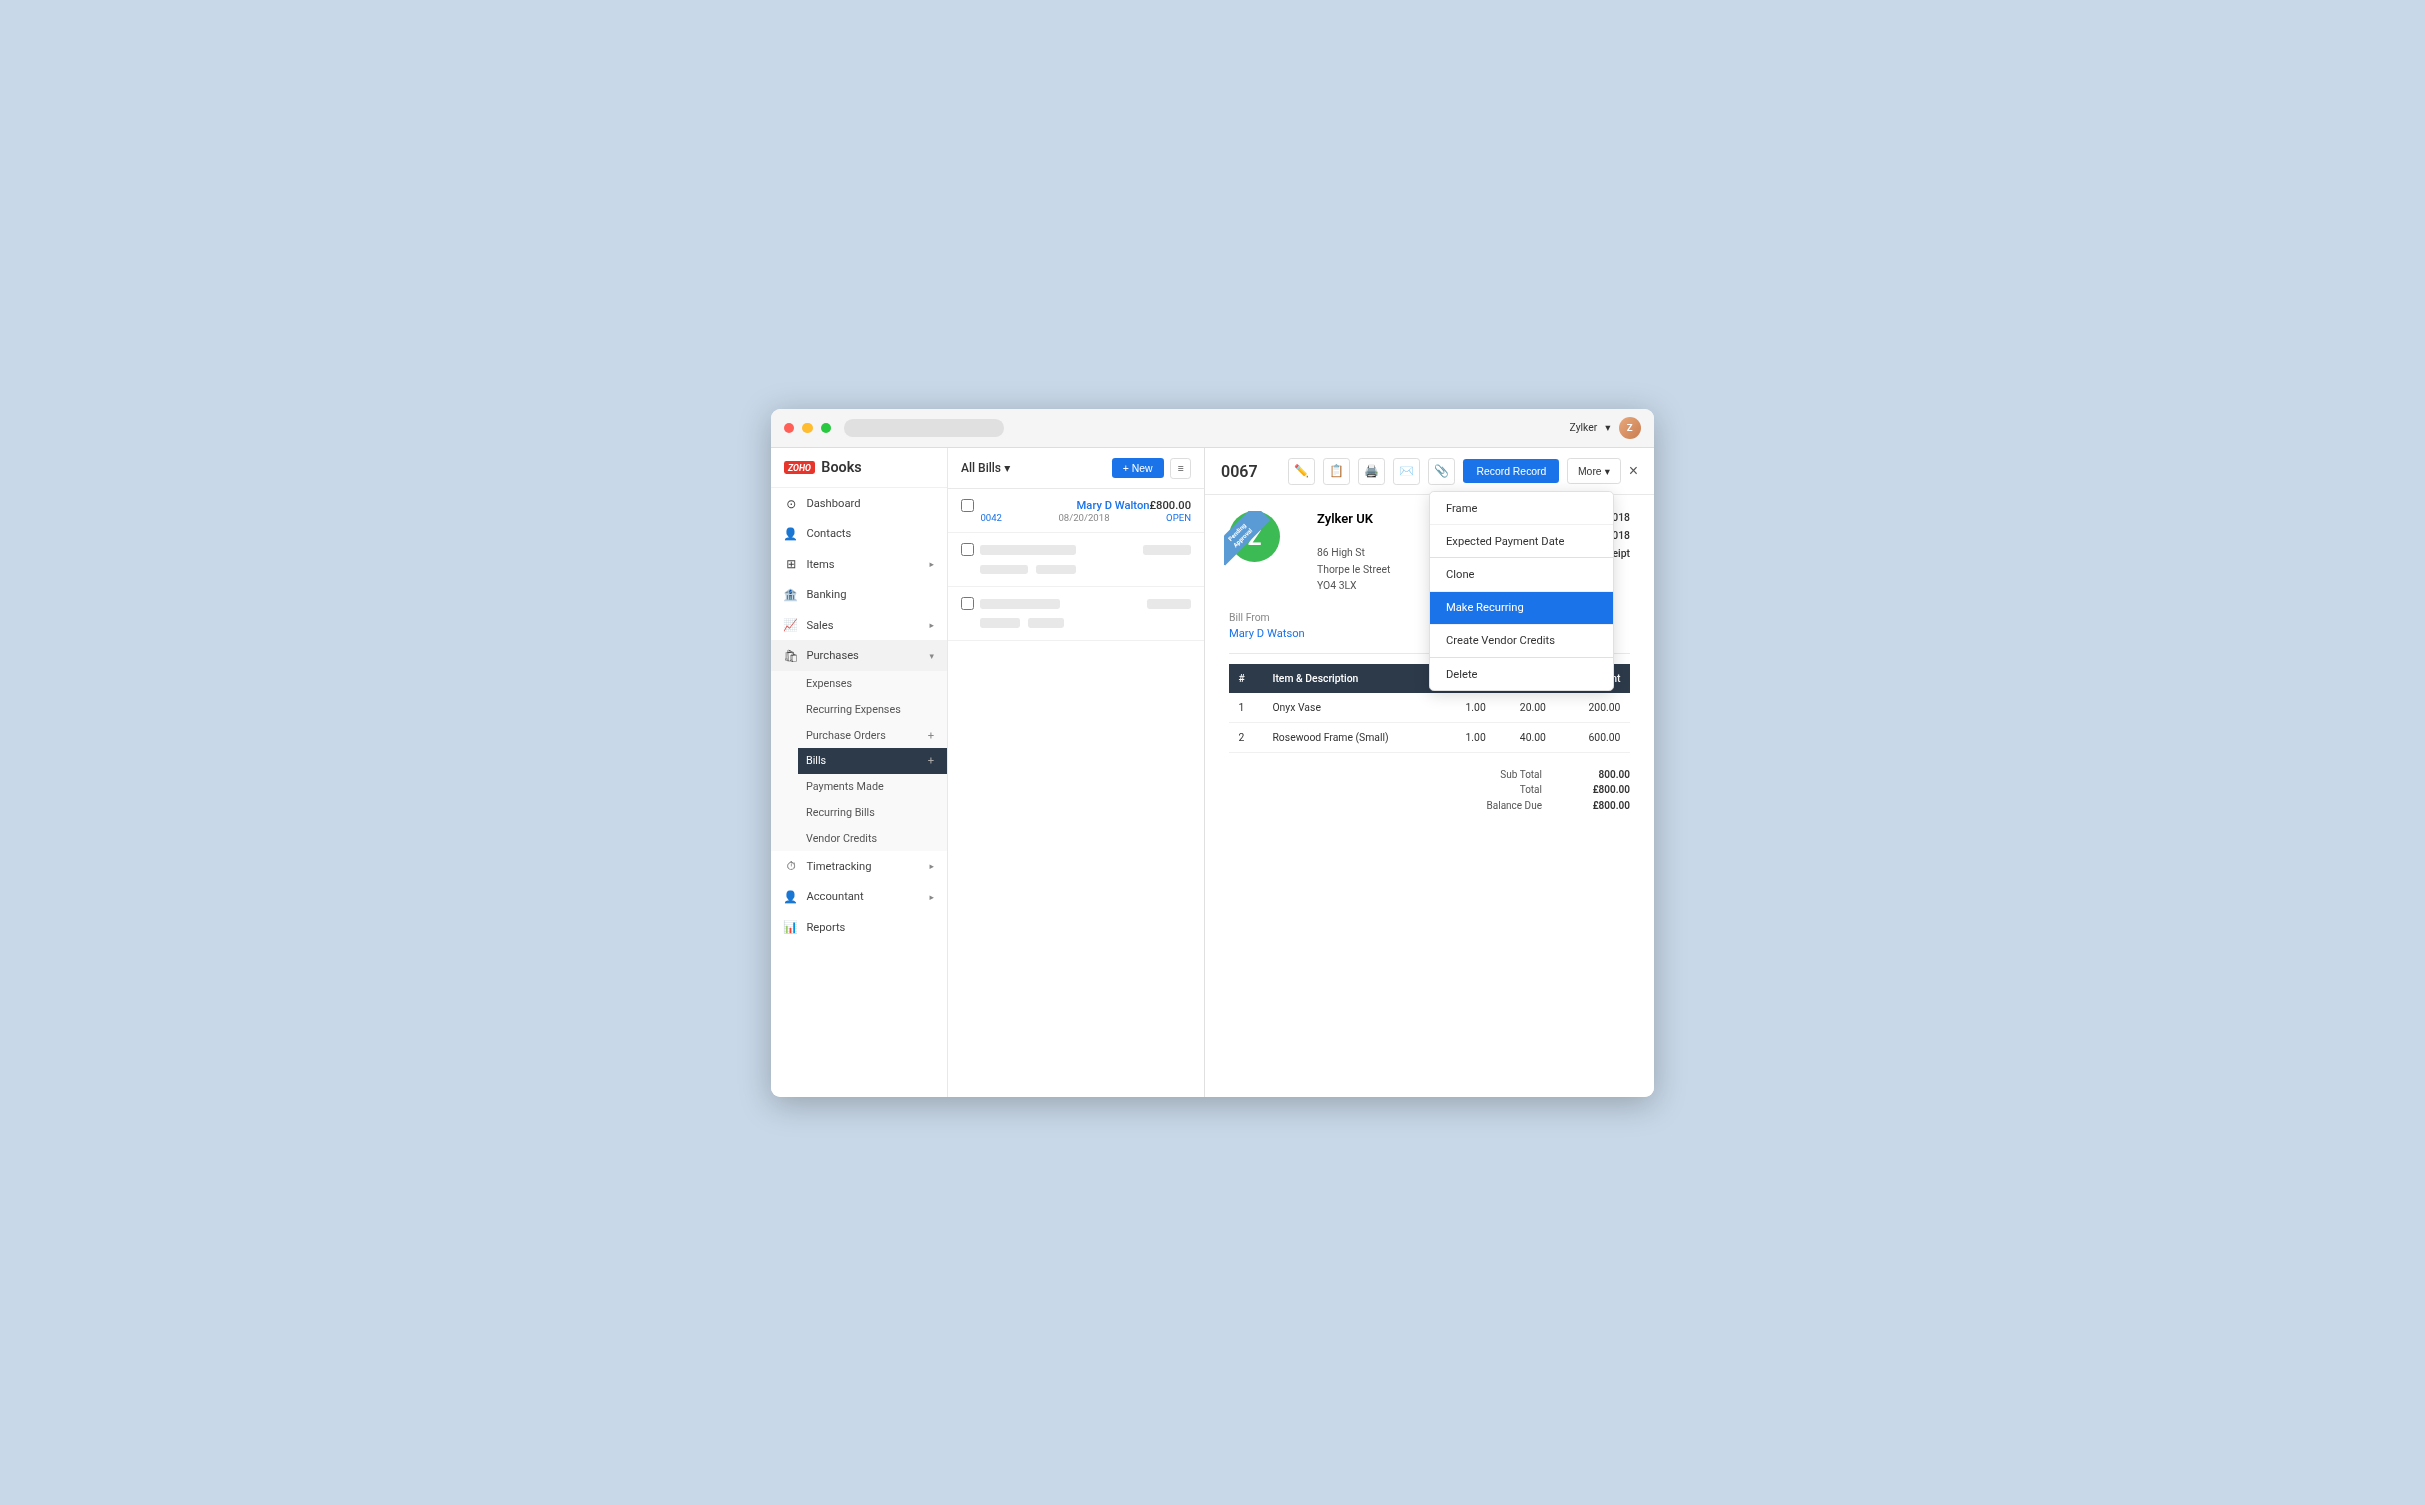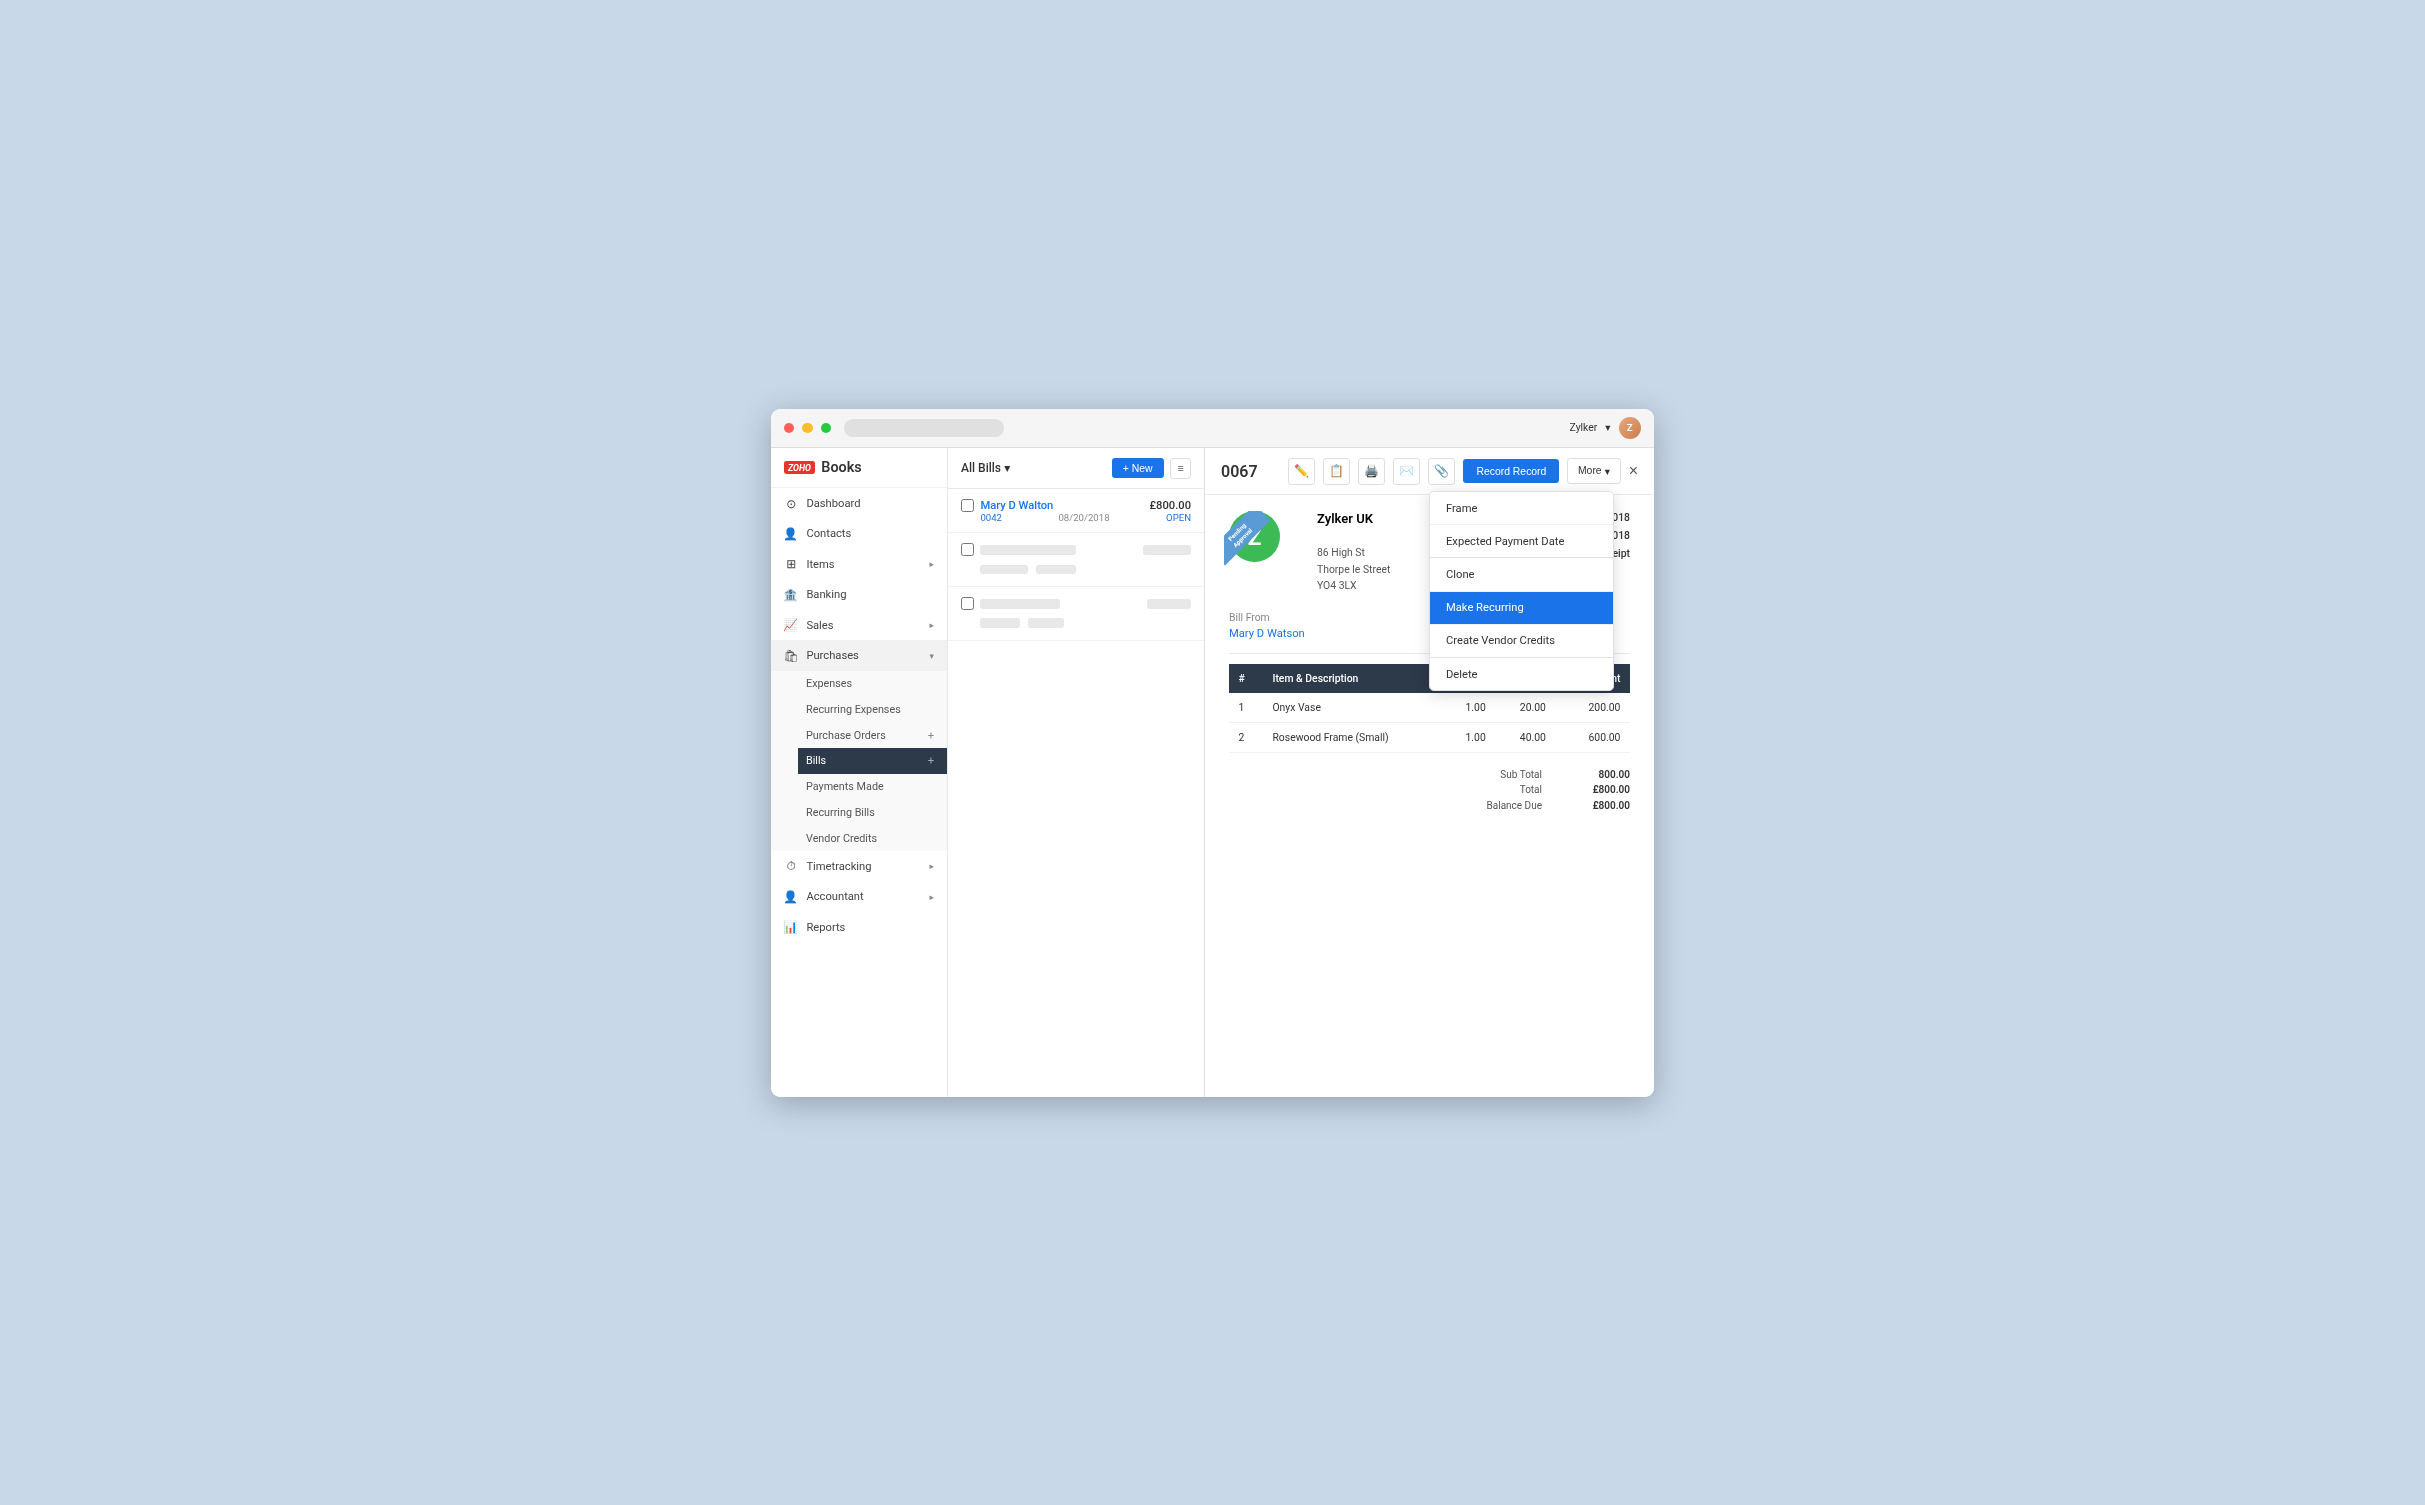--- a/index.html
+++ b/index.html
@@ -211,21 +211,21 @@
       padding: 9.6px 13px;
       border-bottom: 0.8px solid #f0f0f0;
       cursor: pointer;
       display: flex;
       flex-direction: column;
       gap: 3.2px;
     }
     .bill-item-header {
       display: flex;
       align-items: center;
-      justify-content: space-between;
+      justify-content: flex-end;
     }
     .bill-item-name {
       font-size: 11.2px;
       font-weight: 500;
       color: #1a73e8;
     }
     .bill-item-amount {
       font-size: 11.2px;
       font-weight: 500;
       color: #333;
@@ -308,20 +308,21 @@
     }
     .more-btn {
       background: white;
       color: #333;
       border: 0.8px solid #ddd;
       padding: 6.4px 9.6px;
       border-radius: 3.2px;
       font-size: 10.4px;
       cursor: pointer;
       display: flex;
+      align-items: center;
       gap: 3.2px;
     }
     .close-btn {
       background: none;
       border: none;
       font-size: 16px;
       cursor: pointer;
       color: #555;
     }
     

